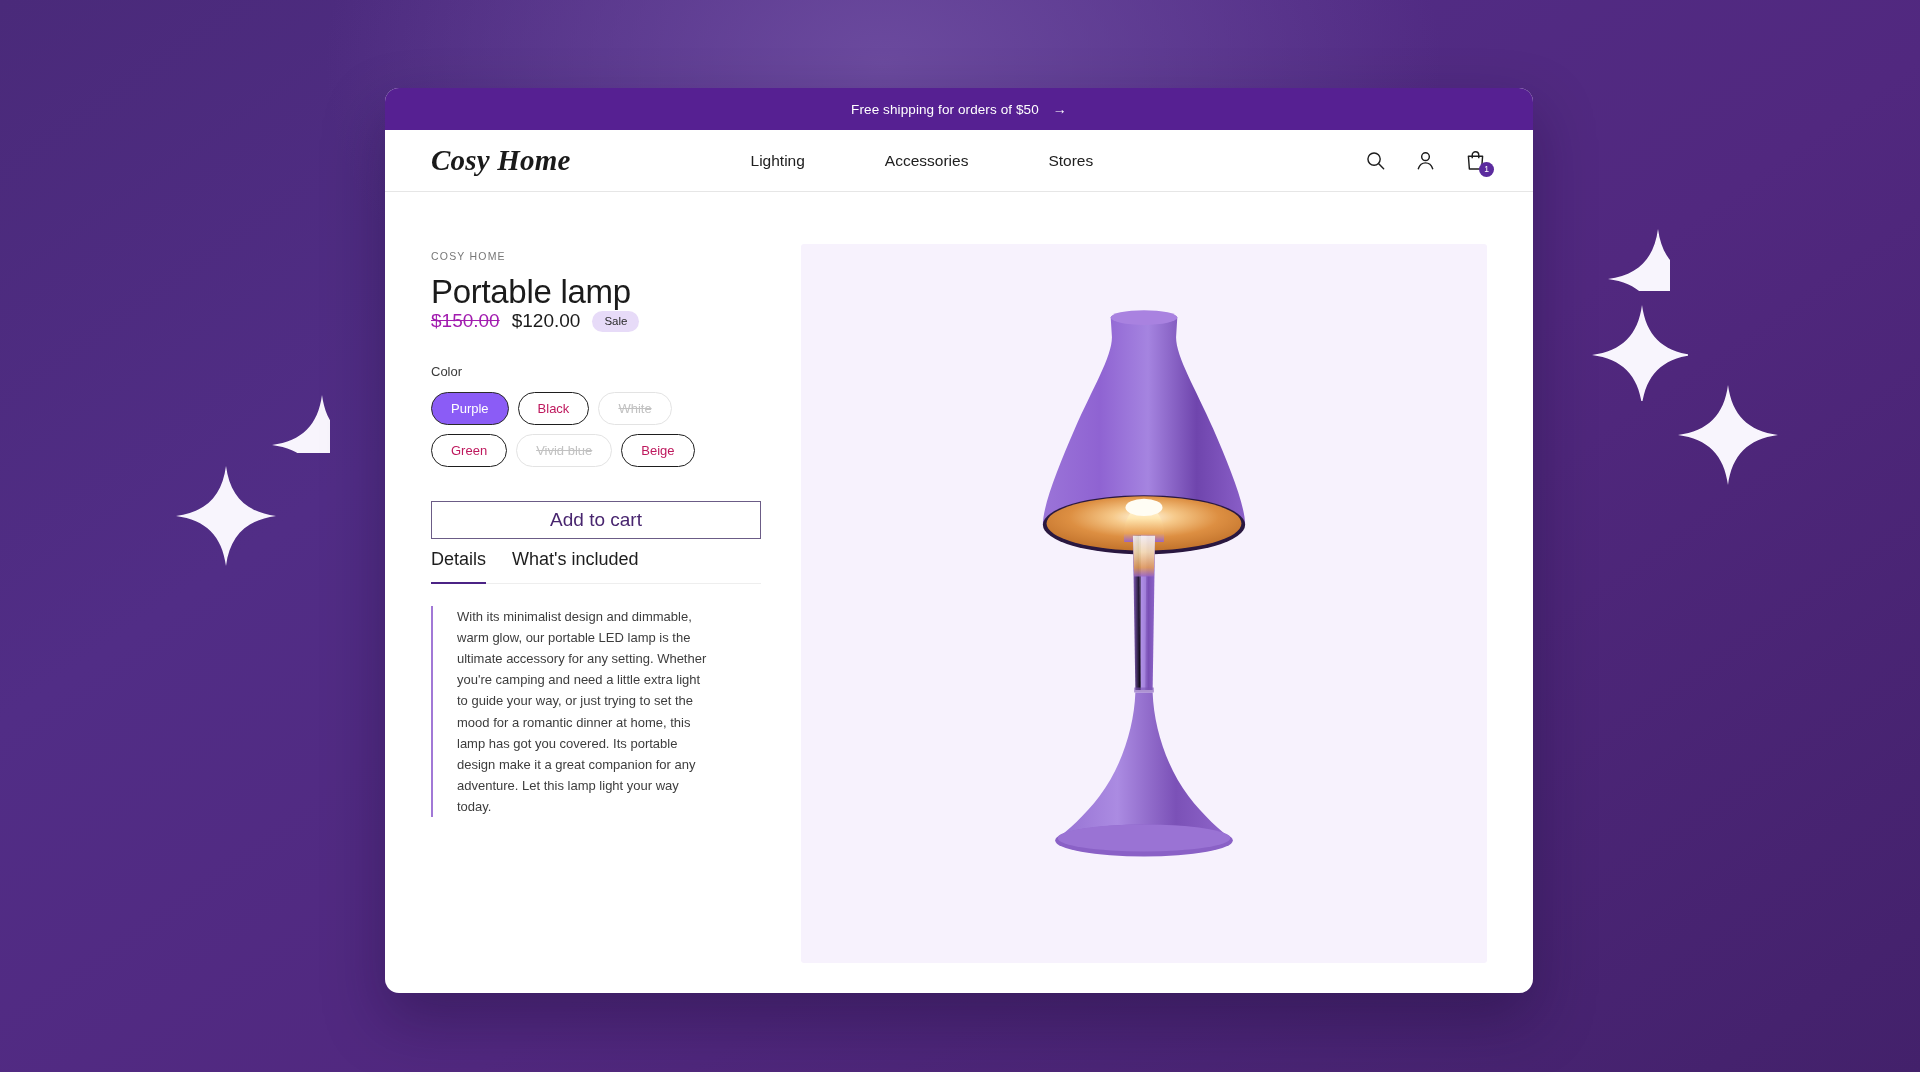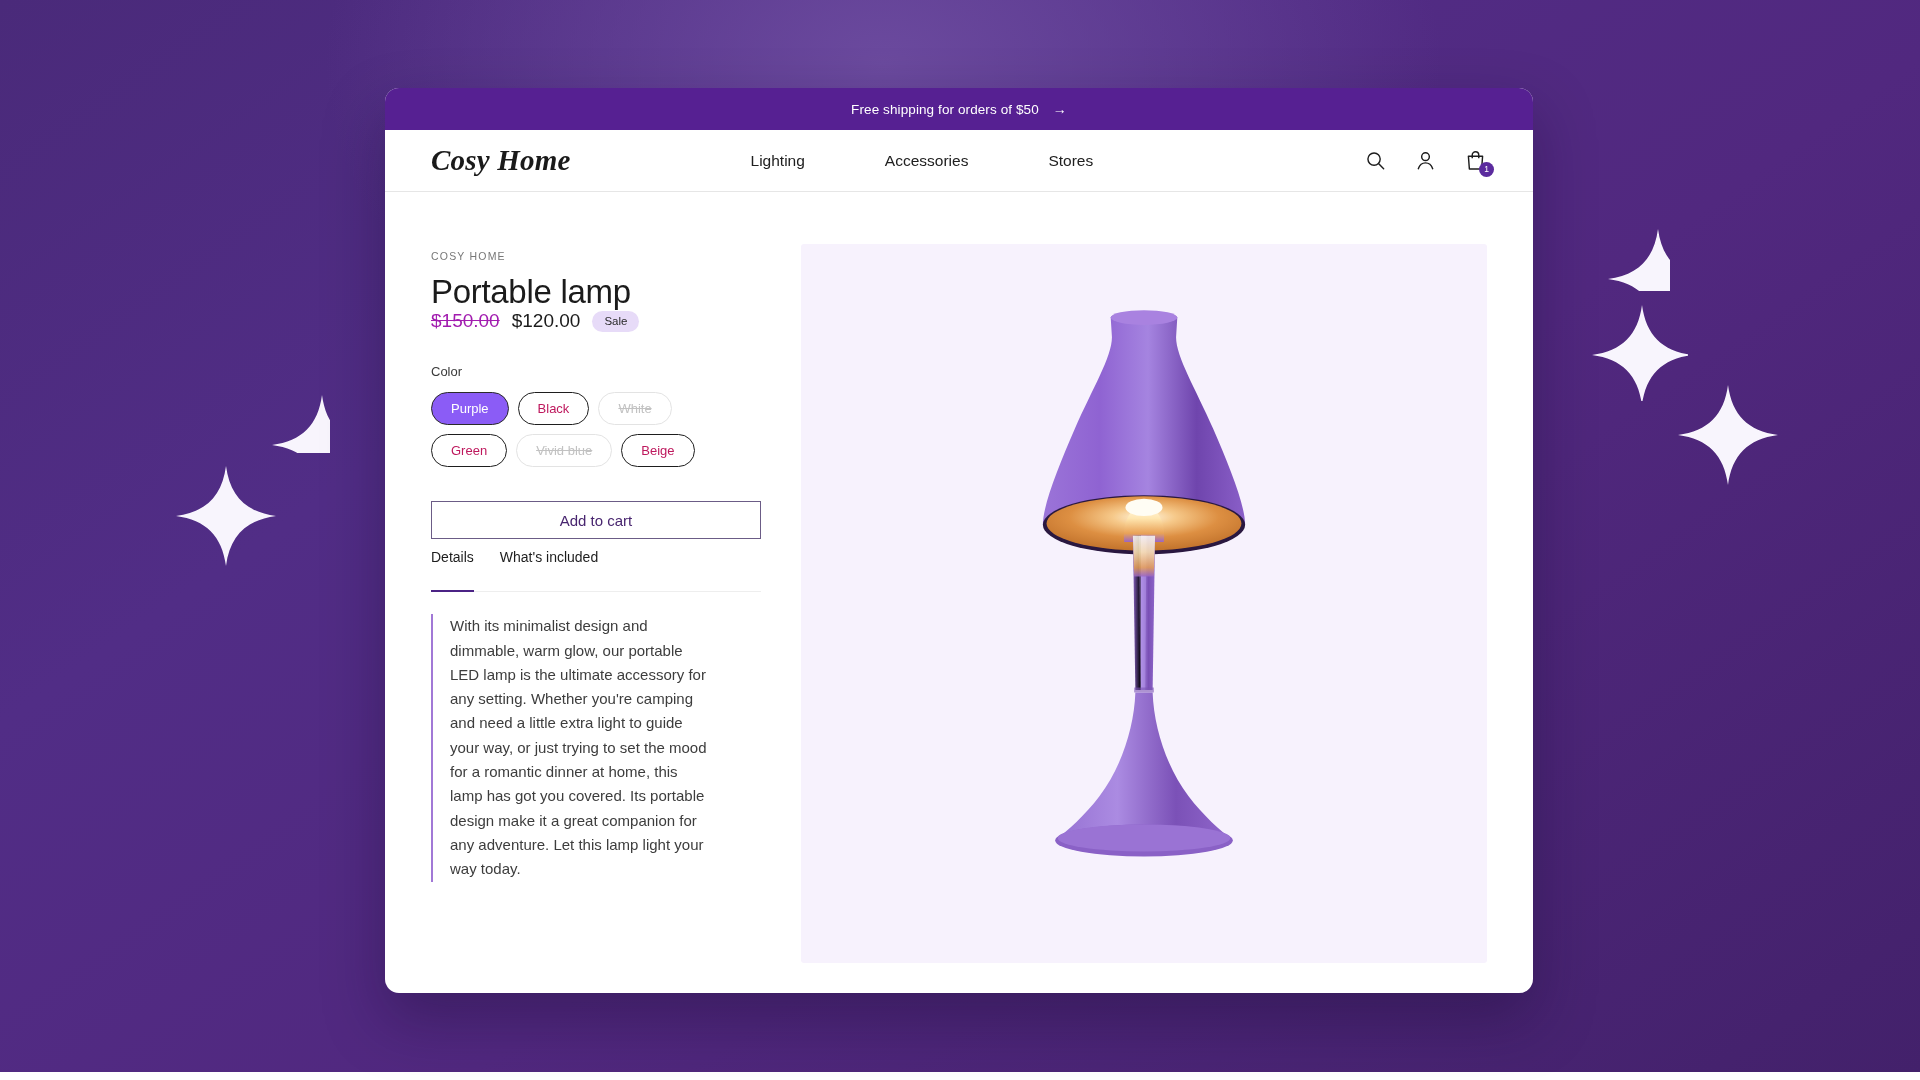--- a/index.html
+++ b/index.html
@@ -198,21 +198,21 @@
     color: #c2c2c2;
     text-decoration: line-through;
     cursor: default;
   }
 
   .btn {
     display: flex;
     align-items: center;
     justify-content: center;
     height: 38px;
-    font-size: 15px;
+    font-size: 19px;
     cursor: pointer;
     width: 100%;
   }
   #add-to-cart {
     border: 1px solid #6b5c86;
     background: #ffffff;
     color: #48256f;
     margin-bottom: 10px;
   }
   #buy-now {
@@ -222,33 +222,33 @@
     margin-bottom: 36px;
   }
 
   #tabs {
     display: flex;
     gap: 26px;
     border-bottom: 1px solid #eeeeee;
     margin-bottom: 22px;
   }
   .tab {
-    font-size: 14px;
+    font-size: 18px;
     color: #1d1d1d;
-    padding-bottom: 25px;
+    padding-bottom: 12px;
     cursor: pointer;
     border-bottom: 2px solid transparent;
     margin-bottom: -1px;
   }
   .tab.active { border-bottom-color: #4b2385; }
 
   #description {
     border-left: 2px solid #a178d6;
-    padding-left: 17px;
-    font-size: 15px;
+    padding-left: 24px;
+    font-size: 13px;
     line-height: 1.62;
     color: #3d3d3d;
     max-width: 276px;
   }
 
   
   #image-panel {
     flex: 1;
     background: #f7f2fd;
     border-radius: 3px;

